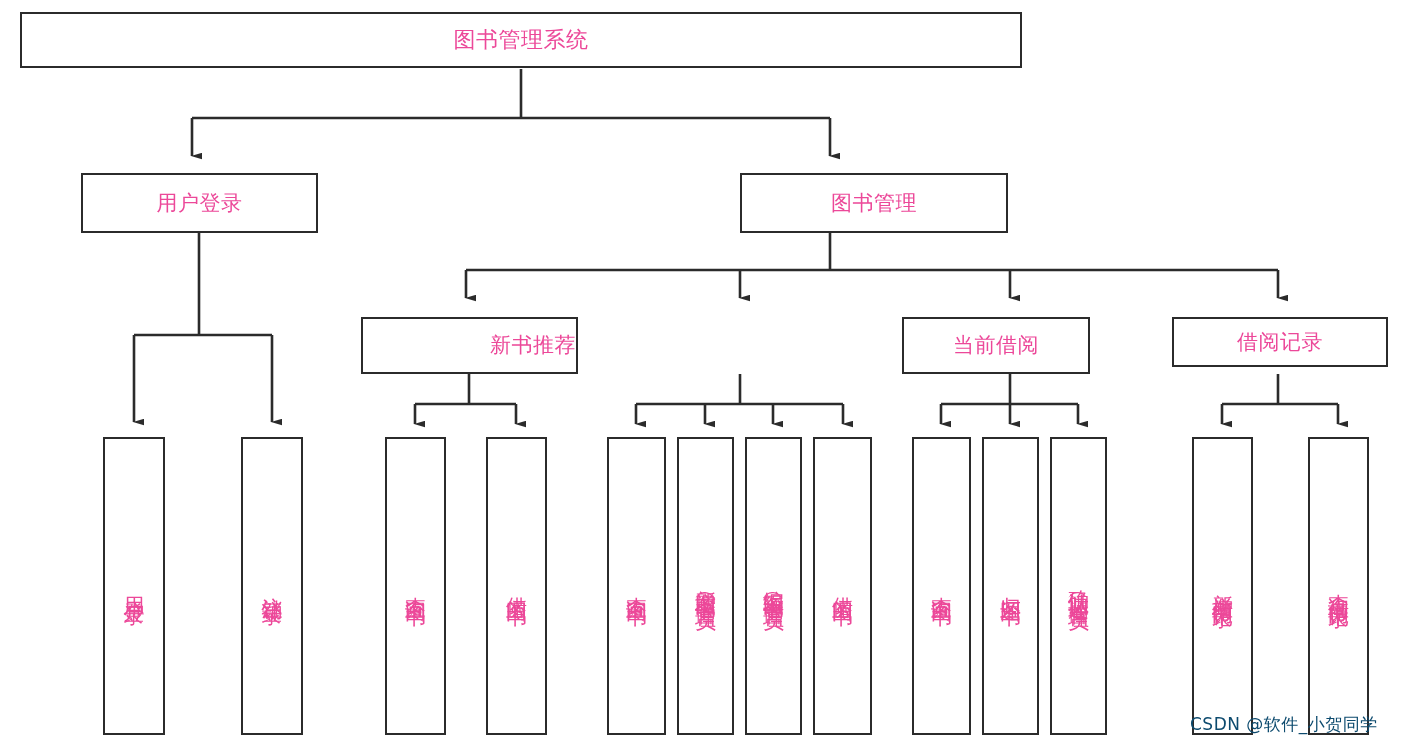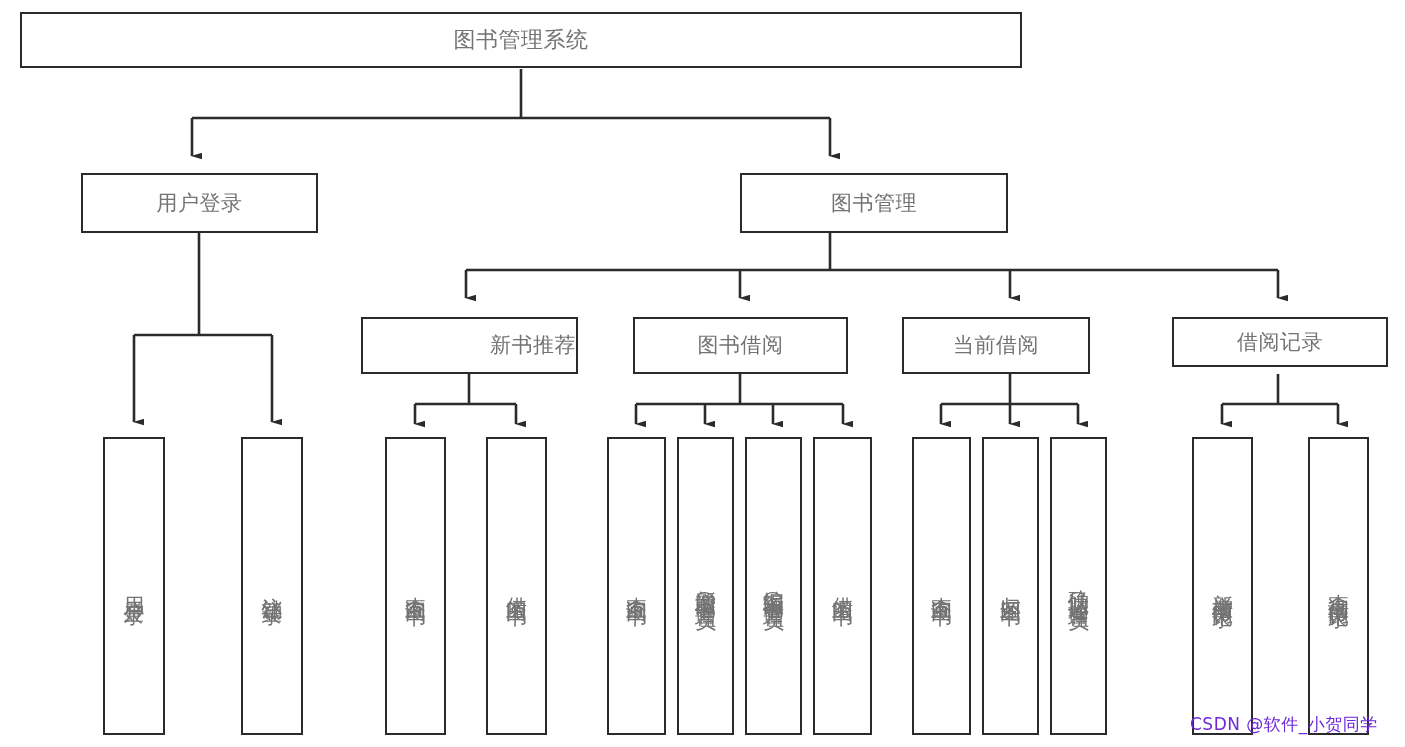--- a/index.html
+++ b/index.html
@@ -27,21 +27,21 @@
     pointer-events: none;
   }
   .node {
     position: absolute;
     box-sizing: border-box;
     background: #ffffff;
     border: 2px solid #2b2b2b;
     display: flex;
     align-items: center;
     justify-content: center;
-    color: #737373;
+    color: #ec4899;
   }
   .node .label {
     display: block;
     text-align: center;
     line-height: 1.18;
     letter-spacing: 0.5px;
   }
   
   .node.horiz .label {
     font-size: 21px;
@@ -59,21 +59,21 @@
     writing-mode: vertical-rl;
     text-orientation: upright;
     font-size: 21px;
     line-height: 1.05;
     letter-spacing: 3px;
     max-height: 284px;
   }
   .watermark {
     position: absolute;
     font-size: 17px;
-    color: #6d28d9;
+    color: #0c4a6e;
     white-space: nowrap;
     letter-spacing: 0.5px;
   }
 </style>
 </head>
 <body>
 
 <div id="canvas">
 
   <svg class="wires" viewBox="0 0 1405 747" xmlns="http://www.w3.org/2000/svg">
@@ -135,23 +135,20 @@
   </div>
 
   <div class="node horiz" style="left:712px; top:173px; width:268px; height:60px;margin-left:28px;">
     <span class="label">图书管理</span>
   </div>
 
   <div class="node horiz" style="left:361px; top:317px; width:217px; height:57px;justify-content:flex-end;">
     <span class="label">新书推荐</span>
   </div>
 
-  <div class="node horiz" style="left:633px; top:317px; width:215px; height:57px;">
-    <span class="label">图书借阅</span>
-  </div>
 
   <div class="node horiz" style="left:902px; top:317px; width:188px; height:57px;">
     <span class="label">当前借阅</span>
   </div>
 
   <div class="node horiz" style="left:1172px; top:317px; width:216px; height:50px;">
     <span class="label">借阅记录</span>
   </div>
 
   <div class="node vert" style="left:103px; top:437px; width:62px; height:298px;">

